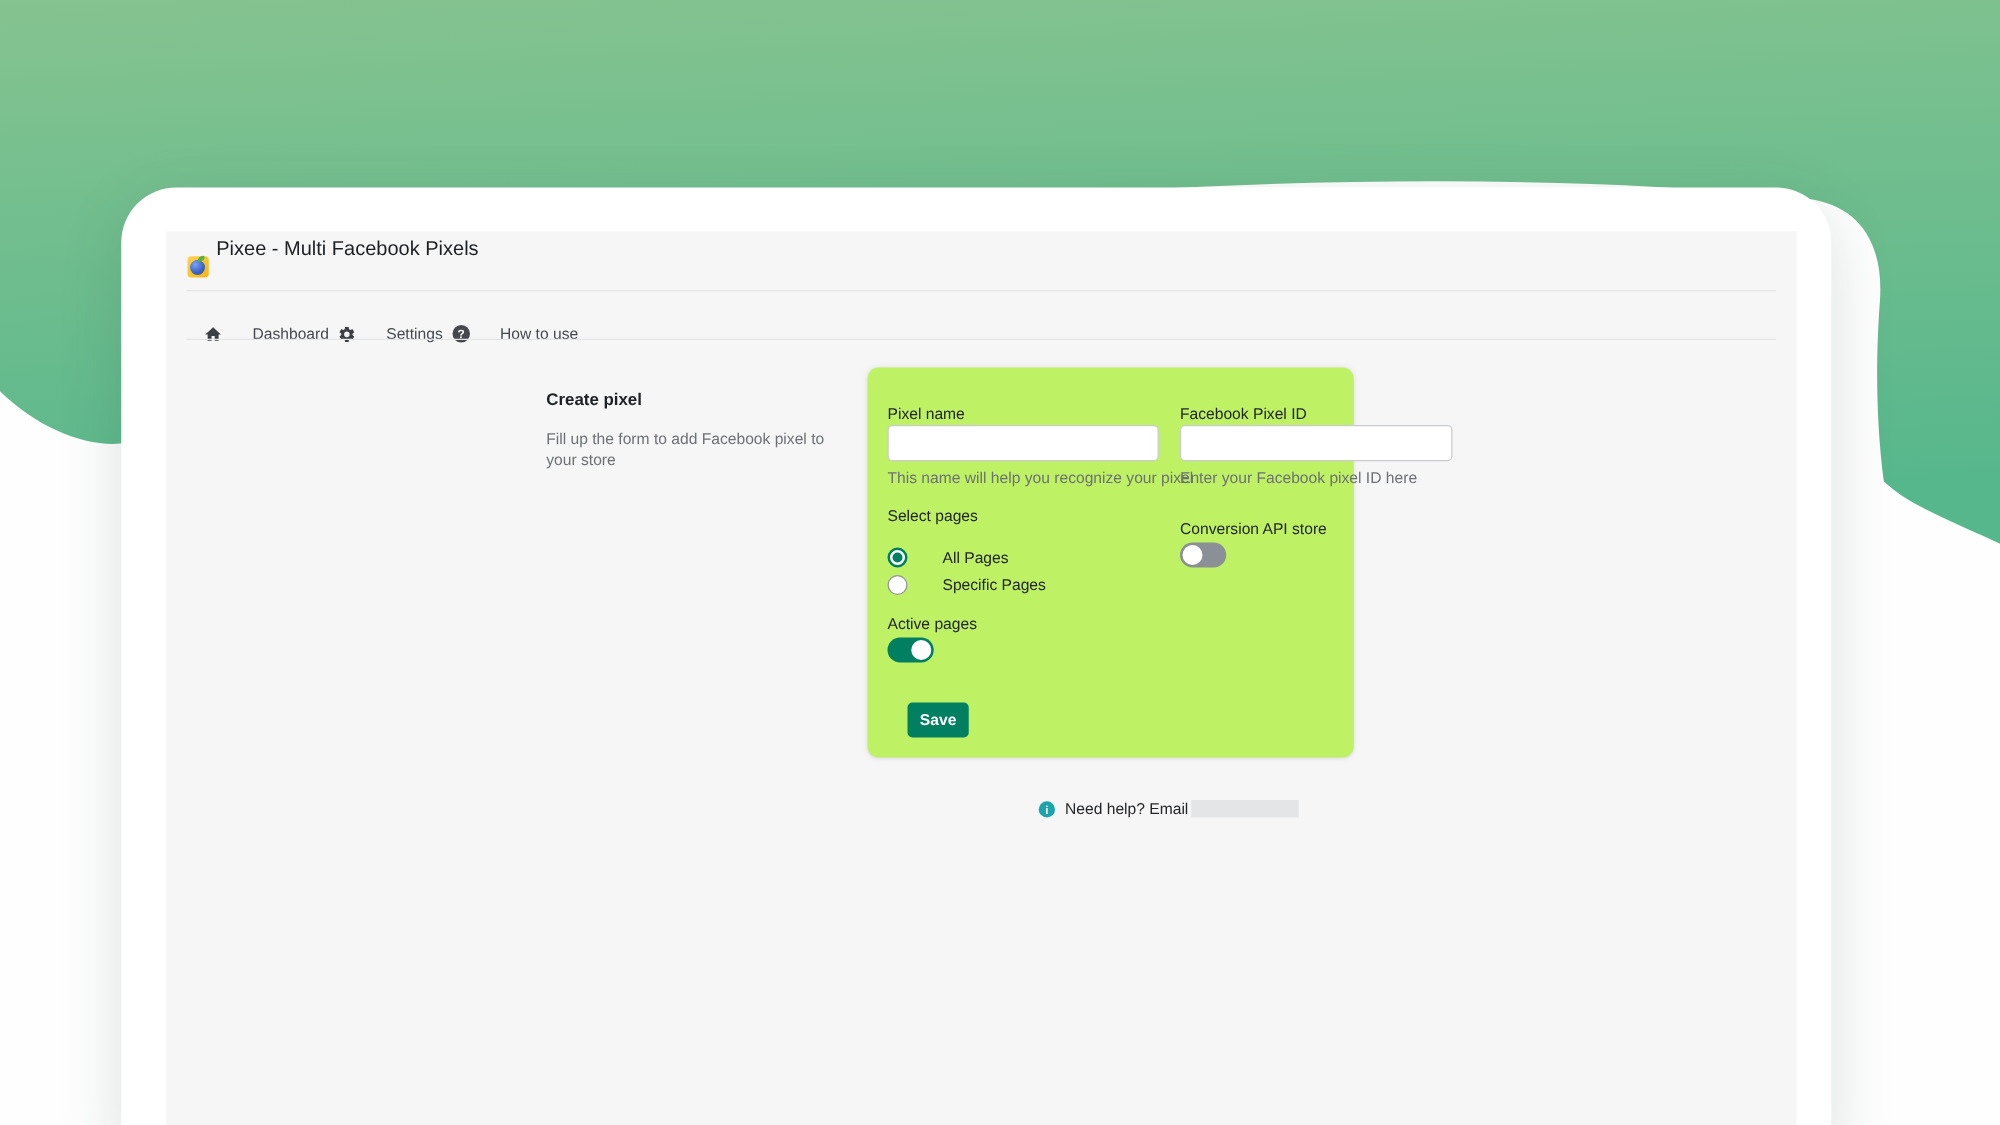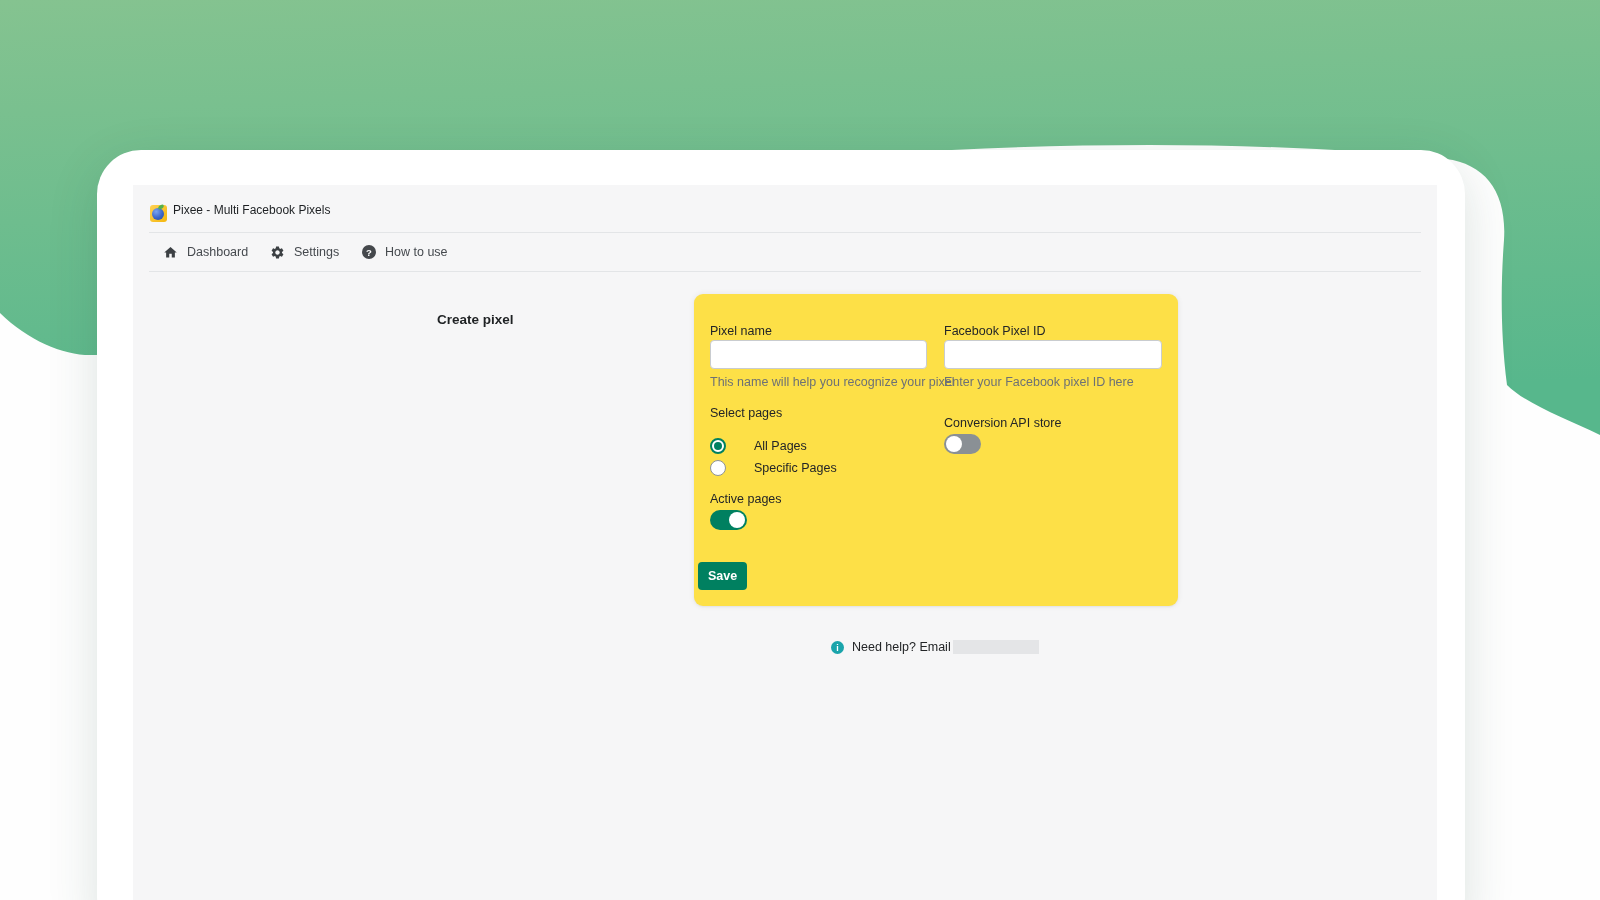--- a/index.html
+++ b/index.html
@@ -18,59 +18,59 @@
   .app-surface { position:absolute; left:36px; top:35px; width:1304px; height:719px;
                  background:#f6f6f7; }
 
   
   .app-logo { position:absolute; left:17px; top:20px; width:17px; height:17px;
               border-radius:3px; background:linear-gradient(135deg,#ffd153,#f4b70e); }
   .app-logo .berry { position:absolute; left:2px; top:3px; width:12px; height:12px; border-radius:50%;
               background:radial-gradient(circle at 35% 30%, #7aa4f2 0%, #3b66c9 55%, #274a9e 100%); }
   .app-logo .leaf { position:absolute; left:8px; top:0px; width:6px; height:4px;
               border-radius:70% 30% 70% 30%; background:#55b14b; transform:rotate(-18deg); }
-  .app-title { position:absolute; left:40px; top:18px; font-size:12px; line-height:15px; color:#1d2023; }
+  .app-title { position:absolute; left:40px; top:7px; font-size:16px; line-height:15px; color:#1d2023; }
 
   .divider { position:absolute; left:16px; width:1272px; height:1px; background:#e3e5e7; }
   .d1 { top:47px; } .d2 { top:86px; }
 
   
-  .nav-item { position:absolute; top:48px; height:38px; display:flex; align-items:center; gap:9px;
+  .nav-item { position:absolute; top:63px; height:38px; display:flex; align-items:center; gap:24px;
               font-size:12.5px; color:#45494e; cursor:pointer; }
   .nav-item svg { display:block; }
   .help-circle { width:14px; height:14px; border-radius:50%; background:#45484c; color:#fff;
                  font-size:9.5px; font-weight:700; display:flex; align-items:center; justify-content:center; }
 
   
   .intro-title { position:absolute; left:304px; top:127px; font-size:13.5px; font-weight:700; color:#1f2224; }
   .intro-desc  { position:absolute; left:304px; top:158px; width:238px; font-size:12.5px;
                  line-height:16.5px; color:#6d7175; }
 
   
-  .form-card { position:absolute; left:561px; top:109px; width:484px; height:312px; background:#fde047;
+  .form-card { position:absolute; left:561px; top:109px; width:389px; height:312px; background:#bef264;
                border-radius:9px; box-shadow:0 0 6px rgba(0,0,0,.07), 0 1px 2px rgba(0,0,0,.05);padding-left:37px; }
   .f-label { position:absolute; font-size:12.5px; color:#232527; white-space:nowrap; }
   .f-input { position:absolute; top:46px; height:29px; border:1px solid #c9cccf; border-radius:4px;
              background:#fff; padding:0 8px; font-size:12.5px; color:#232527; outline:none; }
   .f-help  { position:absolute; top:81px; font-size:12.5px; color:#6d7175; white-space:nowrap; }
 
   .radio-row { position:absolute; left:16px; height:16px; display:flex; align-items:center; gap:28px;
                font-size:12.5px; color:#232527; cursor:pointer; }
   .radio { width:16px; height:16px; border-radius:50%; border:1.5px solid #8e9398; background:#fff;
            position:relative; flex:0 0 auto; }
   .radio.on { border:2px solid #008060; }
   .radio.on::after { content:''; position:absolute; inset:2px; border-radius:50%; background:#008060; }
 
   .toggle { position:absolute; width:37px; height:20px; border-radius:10px; background:#8a9095; cursor:pointer; }
   .toggle::after { content:''; position:absolute; top:2px; left:2px; width:16px; height:16px;
                    border-radius:50%; background:#fff; }
   .toggle.on { background:#008060; }
   .toggle.on::after { left:19px; }
 
-  .save-btn { position:absolute; left:4px; top:268px; width:49px; height:28px; background:#008060;
+  .save-btn { position:absolute; left:32px; top:268px; width:49px; height:28px; background:#008060;
               color:#fff; font-family:"Liberation Sans", sans-serif; font-size:12.5px; font-weight:700;
               border:none; border-radius:4px; cursor:pointer;text-align:center; }
 
   
   .info-icon { position:absolute; left:698px; top:456px; width:13px; height:13px; border-radius:50%;
                background:#1aa4ab; color:#fff; font-size:9px; font-weight:700;
                display:flex; align-items:center; justify-content:center; }
   .help-text { position:absolute; left:719px; top:455px; font-size:12.5px; color:#232527; }
   .redacted  { position:absolute; left:820px; top:455px; width:86px; height:14px; background:#e4e5e7; }
 </style>
@@ -117,20 +117,21 @@
         </svg>
         <span>Settings</span>
       </div>
       <div class="nav-item" style="left:229px">
         <span class="help-circle">?</span>
         <span>How to use</span>
       </div>
       <div class="divider d2"></div>
 
       <div class="intro-title">Create pixel</div>
+      <div class="intro-desc">Fill up the form to add Facebook pixel to your store</div>
 
       <div class="form-card">
 
         <div class="f-label" style="left:16px; top:30px">Pixel name</div>
         <input class="f-input" style="left: 16px; width: 217px;" type="text" value="">
         <div class="f-help" style="left:16px">This name will help you recognize your pixel</div>
 
         <div class="f-label" style="left:250px; top:30px">Facebook Pixel ID</div>
         <input class="f-input" style="left: 250px; width: 218px;" type="text" value="">
         <div class="f-help" style="left:250px">Enter your Facebook pixel ID here</div>

